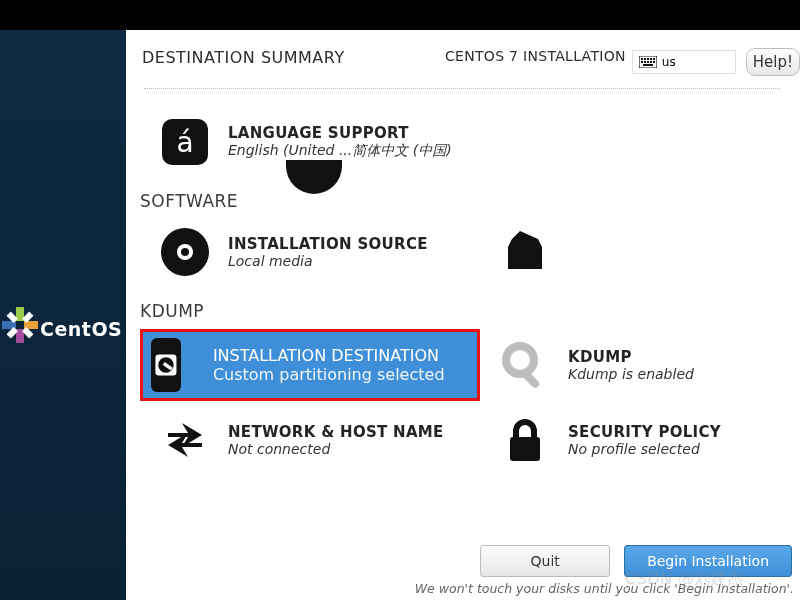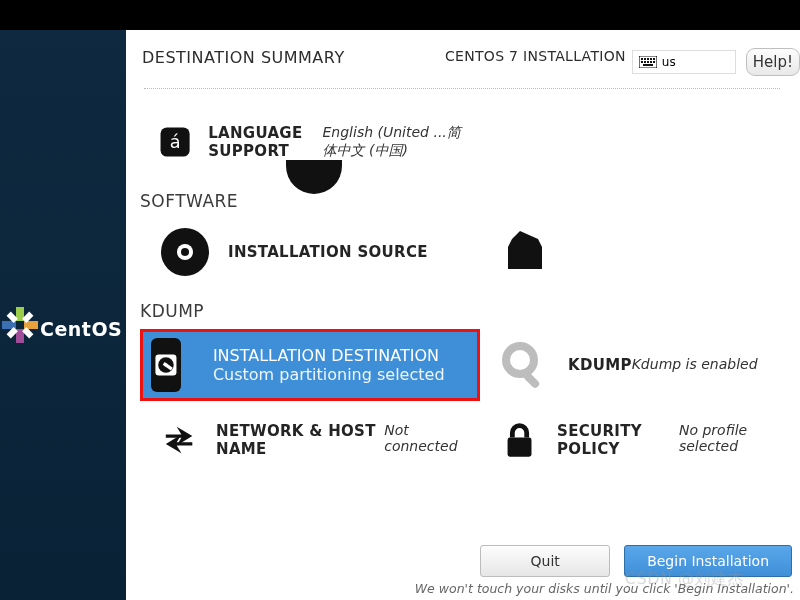--- a/index.html
+++ b/index.html
@@ -23,21 +23,21 @@
 .content { flex: 1; overflow: hidden; padding: 0 0 0 8px; position: relative; }
 .divider-top { border-bottom: 1px dotted #bbb; margin: 12px 20px 0 10px; height: 0; position: relative; }
 .cutoff-icon { position: absolute; left: 160px; top: 84px; width: 56px; height: 34px; border-radius: 0 0 28px 28px; background: #111; overflow: hidden; }
 .section { margin-top: 16px; }
 .sec-title { font-size: 17px; color: #3b3b3b; letter-spacing: 0.5px; margin-left: 6px; margin-bottom: 8px; }
 .items-row { display: flex; }
 .item { display: flex; align-items: center; gap: 16px; padding: 6px 10px 6px 24px; cursor: pointer; width: 340px; }
 .item.right { width: 320px; }
 .item .icon { width: 54px; height: 54px; display: flex; align-items: center; justify-content: center; }
 .item .icon svg { width: 100%; height: 100%; }
-.item .texts { display: flex; flex-direction: row; }
+.item .texts { display: flex; flex-direction: column; }
 .item .title { font-size: 15px; font-weight: 600; color: #242424; letter-spacing: 0.3px; }
 .item .sub { font-size: 14px; font-style: italic; color: #333; }
 .highlight-wrap { border: 3px solid #e11; padding: 0; margin-left: 6px; width: 340px; }
 .highlight { background: #3f8fd8; display: flex; align-items: center; gap: 32px; padding: 6px 8px; }
 .highlight .icon { width: 54px; height: 54px; background: #111; border-radius: 6px; display: flex; align-items: center; justify-content: center; }
 .highlight .texts .title { color: #fff; }
 .highlight .texts .sub { color: #eef5fb; }
 .footer { position: absolute; bottom: 0; left: 16px; right: 0; padding: 8px 4px 4px 0; display: flex; flex-direction: column; align-items: flex-end; gap: 4px; }
 .footbtns { display: flex; gap: 14px; margin-right: 4px; }
 .btn { border-radius: 3px; padding: 7px 22px; font-size: 14px; cursor: pointer; }
@@ -125,20 +125,21 @@
           <div class="item">
             <div class="icon">
               <svg viewBox="0 0 54 54">
                   <circle cx="27" cy="27" r="24" fill="#111"></circle>
                   <circle cx="27" cy="27" r="8" fill="#fff"></circle>
                   <circle cx="27" cy="27" r="4" fill="#111"></circle>
                 </svg>
             </div>
             <div class="texts">
               <span class="title">INSTALLATION SOURCE</span>
+              <span class="sub">Local media</span>
             </div>
           </div>
           <div class="item right">
             <div class="icon">
               <svg viewBox="0 0 54 54">
                   <path d="M14 14 L40 14 L44 22 L44 44 L10 44 L10 22 Z" fill="#111"></path>
                   <path d="M14 14 L22 6 L40 14" fill="#111"></path>
                 </svg>
             </div>
           </div>

